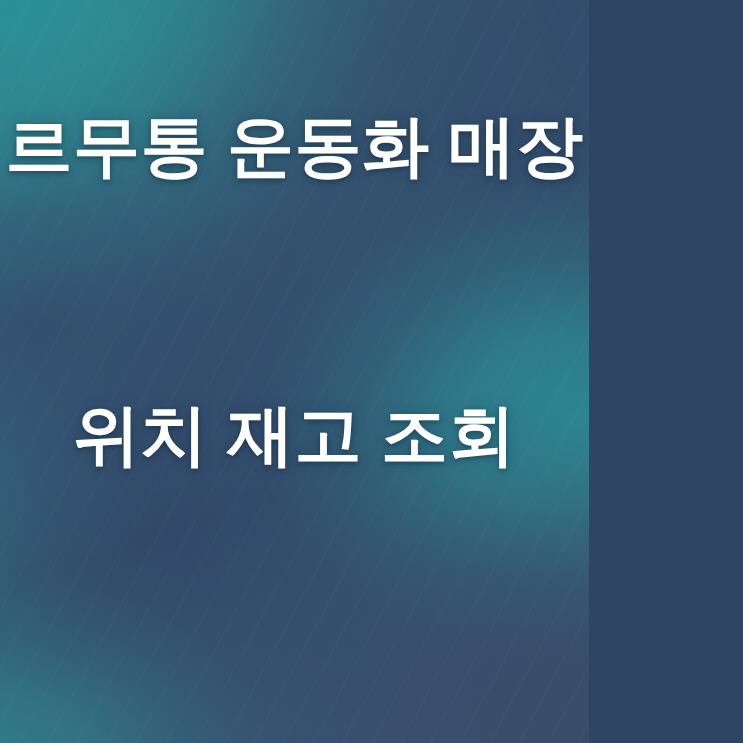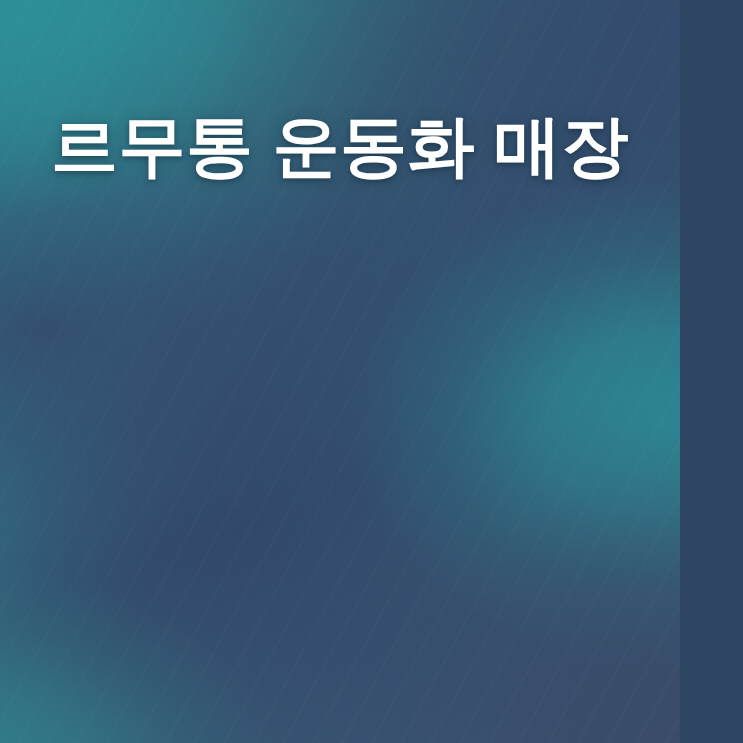--- a/index.html
+++ b/index.html
@@ -3,21 +3,21 @@
 <meta charset="utf-8">
 <style>
   html, body {
     margin: 0;
     padding: 0;
     background: #2e4663;
   }
 
   #poster {
     position: relative;
-    width: 680px;
+    width: 589px;
     height: 743px;
     overflow: hidden;
     background: #14532d;
     font-family: "Liberation Sans", "DejaVu Sans", sans-serif;
   }
 
   
   .bg-layer {
     position: absolute;
     inset: 0;
@@ -153,15 +153,16 @@
   <div class="bg-layer bg-streaks"></div>
 
   <div class="text-stack">
     <div class="poster-line">르무통 운동화 매장</div>
 
     <div class="line-gap-1"></div>
 
 
     <div class="line-gap-2"></div>
 
+    <div class="poster-line">위치 재고 조회</div>
   </div>
 
 </div>
 
 </body></html>

